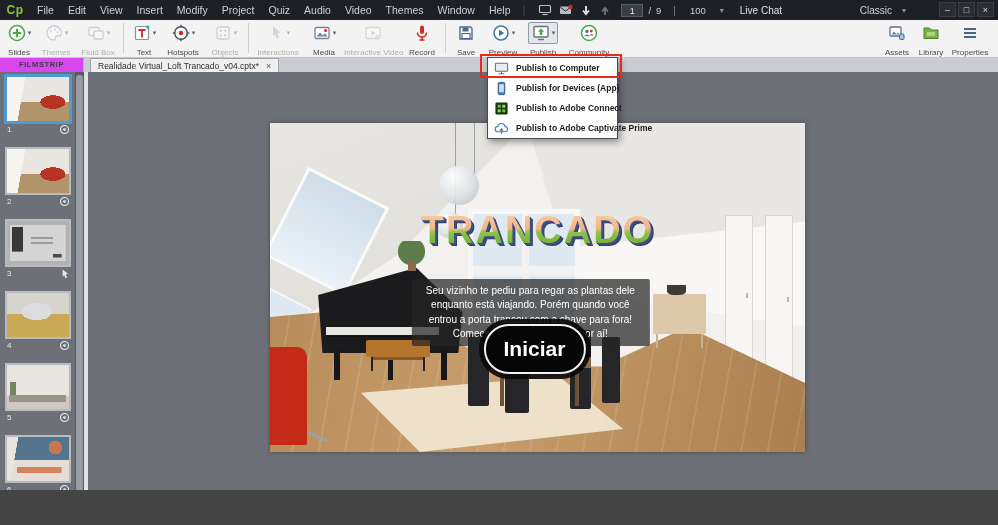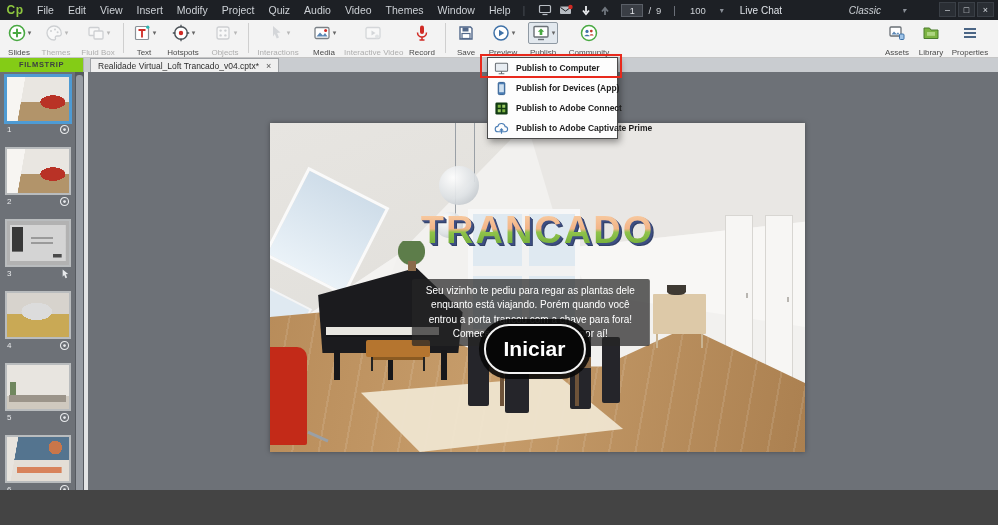--- a/index.html
+++ b/index.html
@@ -14,39 +14,39 @@
   .menu-item { color:#cdd1d6; font-size:10.5px; padding:0 7px; line-height:20px; cursor:default; }
   .tb-sep { color:#4a4f56; font-size:11px; padding:0 5px; }
   .tb-icons { display:flex; align-items:center; gap:7px; margin-left:8px; }
   .slide-counter { display:flex; align-items:center; gap:5px; margin-left:10px; }
   .slide-num-box { width:22px; height:13px; background:#3a3e45; border:1px solid #5a5f67; color:#e2e5e9; font-size:9px; text-align:center; line-height:12px; }
   .tb-text { color:#cdd1d6; font-size:9.5px; }
   .tb-dim { color:#7b818a; font-size:10px; }
   .zoom-box { display:flex; align-items:center; gap:14px; margin-left:12px; }
   .caret-dim { color:#8b9098; font-size:8px; }
   .livechat { color:#dfe3e8; font-size:10px; margin-left:16px; }
-  .workspace { position:absolute; right:92px; top:0; height:20px; display:flex; align-items:center; gap:21px; color:#cdd1d6; font-size:10px;font-style:italic; }
+  .workspace { position:absolute; right:92px; top:0; height:20px; display:flex; align-items:center; gap:10px; color:#cdd1d6; font-size:10px; }
   .win-controls { position:absolute; right:4px; top:2px; display:flex; gap:2px; }
   .win-btn { width:17px; height:15px; background:#2a2e34; color:#d7dbe0; font-size:9px; text-align:center; line-height:15px; border:1px solid #3a3f46; }
 
   
   .toolbar { position:absolute; left:0; top:20px; width:998px; height:38px; background:#f3f3f3; border-bottom:1px solid #c6c6c6; z-index:9; }
   .tool-left { position:absolute; left:2px; top:0; display:flex; height:38px; align-items:flex-start; }
   .tool-right { position:absolute; right:6px; top:0; display:flex; height:38px; }
   .tool { width:40px; padding-top:2px; text-align:center; cursor:pointer; }
   .tool.w34{width:34px}.tool.w44{width:44px}.tool.w52{width:52px}.tool.w58{width:58px}
   .tool-top { display:inline-flex; align-items:center; justify-content:center; height:22px; padding:0 2px; border:1px solid transparent; border-radius:2px; }
   .tool-top.active { border-color:#8f99a3; background:#e2e8ee; }
   .tool-label { font-size:8px; color:#4a4a4a; margin-top:1px; white-space:nowrap; }
   .tool.disabled { opacity:.42; }
   .tool .caret { font-size:7px; color:#666; margin-left:1px; }
   .group-sep { width:1px; height:30px; background:#cfcfcf; margin:3px 3px 0 3px; }
 
   
-  .fs-header { position:absolute; left:0; top:58px; width:84px; height:14px; background:#84cc16; border-right:1px solid #aeb1b4; text-align:center; font-size:7.5px; font-weight:bold; color:#3c3f42; letter-spacing:.6px; line-height:14px; }
+  .fs-header { position:absolute; left:0; top:58px; width:84px; height:14px; background:#d946ef; border-right:1px solid #aeb1b4; text-align:center; font-size:7.5px; font-weight:bold; color:#3c3f42; letter-spacing:.6px; line-height:14px; }
   .tabbar { position:absolute; left:84px; top:58px; width:914px; height:14px; background:#c9ccd0; }
   .doc-tab { position:absolute; left:6px; top:0; height:14px; background:#efefef; border:1px solid #9fa2a6; border-bottom:none; display:flex; align-items:center; gap:7px; padding:0 7px; }
   .doc-tab-title { font-size:8.5px; color:#2e2e2e; white-space:nowrap; }
   .doc-tab-close { font-size:9px; color:#555; cursor:pointer; }
 
   
   .filmstrip { position:absolute; left:0; top:72px; width:84px; height:453px; background:#6d7177; }
   .fs-slide { position:absolute; left:5px; width:67px; }
   .fs-thumb { width:66px; height:48px; border:2px solid #b9bcbe; background:#d8d5d0; }
   .fs-thumb.selected { border:2px solid #4e9bd4; box-shadow:0 0 0 1px #4e9bd4; }

